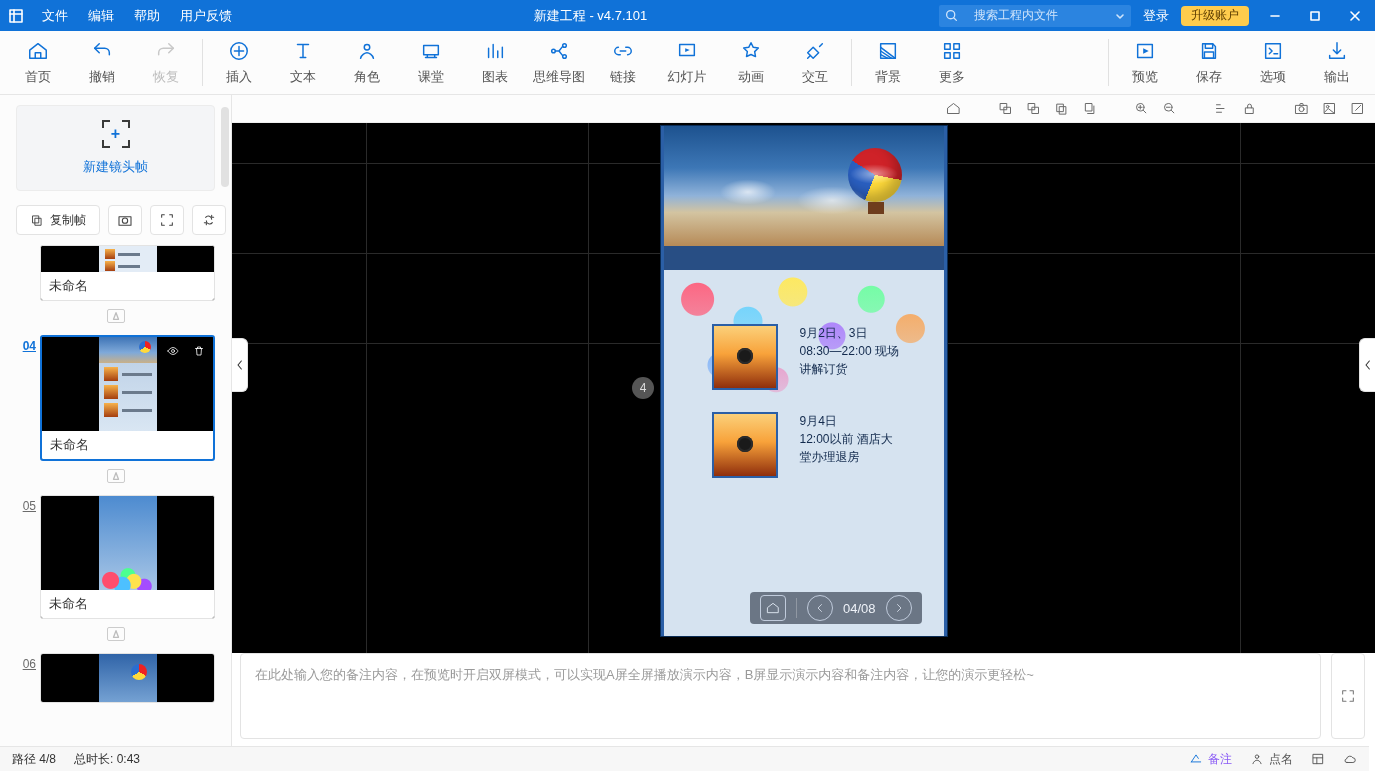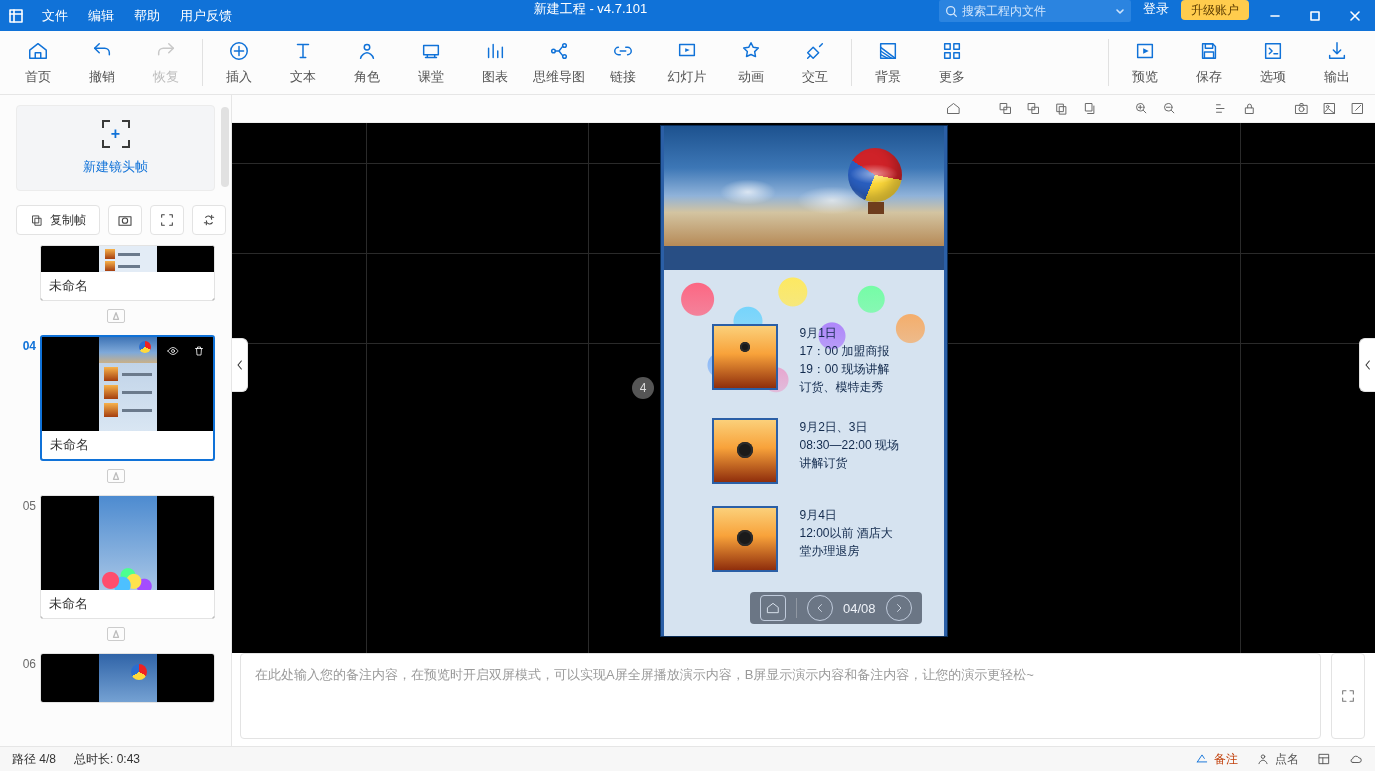--- a/index.html
+++ b/index.html
@@ -1,25 +1,25 @@
 <!DOCTYPE html>
 <html><head>
 <meta charset="utf-8">
 <style>
 * { margin: 0; padding: 0; box-sizing: border-box; font-family: "Microsoft YaHei", "PingFang SC", Arial, sans-serif; }
 body { width: 1375px; height: 771px; background: #fff; overflow: hidden; position: relative; }
 
 
-.titlebar { height: 31px; background: #1072d8; color: #fff; display: flex; font-size: 13px; }
+.titlebar { height: 31px; background: #1072d8; color: #fff; display: flex; align-items: center; font-size: 13px; }
 .titlebar .logo { width: 32px; display:flex; align-items:center; justify-content:center; }
 .titlebar .menus { display:flex; gap: 0; }
 .titlebar .menus span { padding: 0 10px; line-height:31px; cursor:pointer; }
 .titlebar .center { flex:1; text-align:center; font-size:13px; }
 .titlebar .search { width:192px; height:22px; background:#2b84e0; border-radius:2px; display:flex; align-items:center; padding:0 6px; }
-.titlebar .search .q { flex:1; color:#cfe4fb; font-size:12px; margin-left:4px; }
+.titlebar .search .q { flex:1; color:#cfe4fb; font-size:12px; margin-left:16px; }
 .titlebar .search .caret { width:10px; display:flex; align-items:center; }
 .titlebar .login { padding:0 12px; cursor:pointer; }
 .titlebar .upgrade { background:#ffcc4d; color:#5b3b00; height:20px; border-radius:4px; padding:0 10px; display:flex; align-items:center; font-size:12px; margin-right:6px; cursor:pointer;}
 .titlebar .win-ctrls { display:flex; }
 .titlebar .win-ctrls span { width:40px; height:31px; display:flex; align-items:center; justify-content:center; cursor:pointer; }
 
 
 .ribbon { height:64px; background:#fcfcfc; border-bottom:1px solid #e6e6e6; display:flex; align-items:stretch; padding:0 6px; }
 .ribbon .group { display:flex; }
 .ribbon .sep { width:1px; background:#e1e1e1; margin: 8px 4px; }
@@ -50,21 +50,21 @@
 
 .left-scrollbar { position:absolute; right:2px; top:12px; width:8px; height:80px; background:#e1e1e1; border-radius:4px; }
 
 .btnrow { display:flex; gap:8px; margin-top:14px; }
 .btnrow .b { height:30px; border:1px solid #e3e3e3; border-radius:4px; background:#fff; display:flex; align-items:center; justify-content:center; font-size:12px; color:#333; gap:6px; cursor:pointer; }
 .btnrow .copy { flex:0 0 84px; }
 .btnrow .sq { width:34px; flex:0 0 34px; }
 
 .slides { margin-top:10px; }
 .slide-block { position:relative; padding-left:24px; margin-top:8px; }
-.slide-num { position:absolute; left:0; top:4px; width:20px; font-size:12px; color:#6b6b6b; text-align:right; }
+.slide-num { position:absolute; left:0; top:4px; width:20px; font-size:12px; color:#6b6b6b; text-align:right;text-decoration:underline; }
 .slide-num.active { color:#1072d8; font-weight:bold; }
 .thumb-frame { border:1px solid #e3e3e3; border-radius:3px; background:#000; overflow:hidden; position:relative; }
 .thumb-frame.selected { border:2px solid #1072d8; }
 .thumb-frame .cap { height:28px; line-height:28px; background:#fff; color:#333; font-size:13px; padding-left:8px; }
 .thumb-frame.selected .cap { background:#fff; }
 .thumb-frame .hover-icons { position:absolute; right:4px; top:4px; display:flex; gap:6px; }
 .thumb-frame .hover-icons span { width:20px; height:20px; background:rgba(0,0,0,.55); border-radius:10px; display:flex; align-items:center; justify-content:center; cursor:pointer; }
 .thumb-art { height:94px; display:flex; align-items:center; justify-content:center; }
 .thumb-art.inner-phone { background:#000; }
 .thumb-art .phone { width:58px; height:94px; background:linear-gradient(#b7cce4,#d9e6f3); position:relative; }
@@ -146,23 +146,23 @@
 .edge-tab { position:absolute; top:338px; width:16px; height:54px; background:#fff; border:1px solid #e3e3e3; display:flex; align-items:center; justify-content:center; cursor:pointer; z-index:20;}
 .edge-tab.left { left:232px; border-left:none; border-radius:0 6px 6px 0;}
 .edge-tab.right { right:0; border-right:none; border-radius:6px 0 0 6px;}
 
 
 .notes-wrap { position:absolute; left:240px; right:10px; bottom:32px; top:653px; display:flex; gap:10px;border-radius:14px; }
 .notes { flex:1; border:1px solid #e3e3e3; border-radius:4px; padding:12px 14px; color:#9a9a9a; font-size:13px; background:#fff;}
 .notes-side { width:34px; border:1px solid #e3e3e3; border-radius:4px; display:flex; align-items:center; justify-content:center; background:#fff; cursor:pointer;}
 
 
-.status { position:absolute; left:0; right:0; bottom:0; height:25px; background:#f7f7f7; border-top:1px solid #e6e6e6; display:flex; align-items:center; font-size:12px; color:#333; padding:0 12px; gap:18px; }
+.status { position:absolute; left:0; right:6px; bottom:0; height:25px; background:#f7f7f7; border-top:1px solid #e6e6e6; display:flex; align-items:center; font-size:12px; color:#333; padding:0 12px; gap:18px; }
 .status .spacer { flex:1; }
-.status .lk { color:#c2410c; display:flex; align-items:center; gap:5px; cursor:pointer; }
+.status .lk { color:#8b5cf6; display:flex; align-items:center; gap:5px; cursor:pointer; }
 .status .gr { color:#555; display:flex; align-items:center; gap:5px; cursor:pointer; }
 
 svg { fill:none; stroke-width:1.6; stroke-linecap:round; stroke-linejoin:round; }
 </style>
 </head>
 <body>
 
 <div class="titlebar">
   <span class="logo">
     <svg width="16" height="16" viewBox="0 0 16 16" stroke="#fff">
@@ -601,29 +601,20 @@
   <div class="page-badge">4</div>
 
   <div class="phone-card">
     <div class="hero">
         <div class="ha"></div>
         <div class="basket"></div>
       </div>
     <div class="strip"></div>
     <div class="body">
       <div class="itm">
-        <div class="pic small"></div>
-        <div class="txt">
-          <div>9月1日</div>
-          <div>17：00   加盟商报</div>
-          <div>19：00   现场讲解</div>
-          <div>订货、模特走秀</div>
-        </div>
-      </div>
-      <div class="itm">
         <div class="pic"></div>
         <div class="txt">
           <div>9月2日、3日</div>
           <div> 08:30—22:00   现场</div>
           <div>讲解订货</div>
         </div>
       </div>
       <div class="itm">
         <div class="pic"></div>
         <div class="txt">

